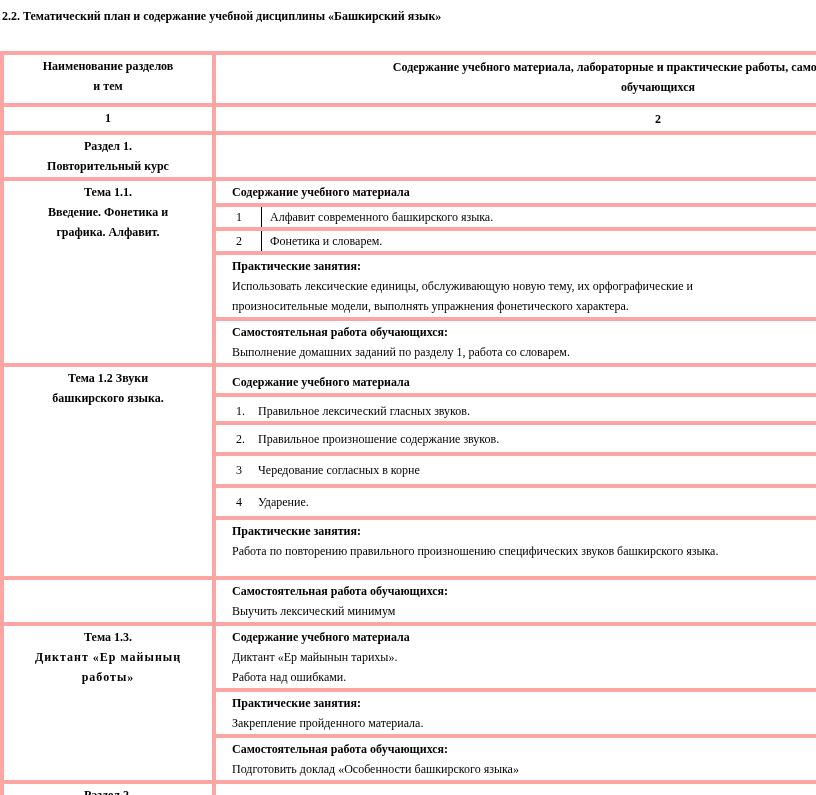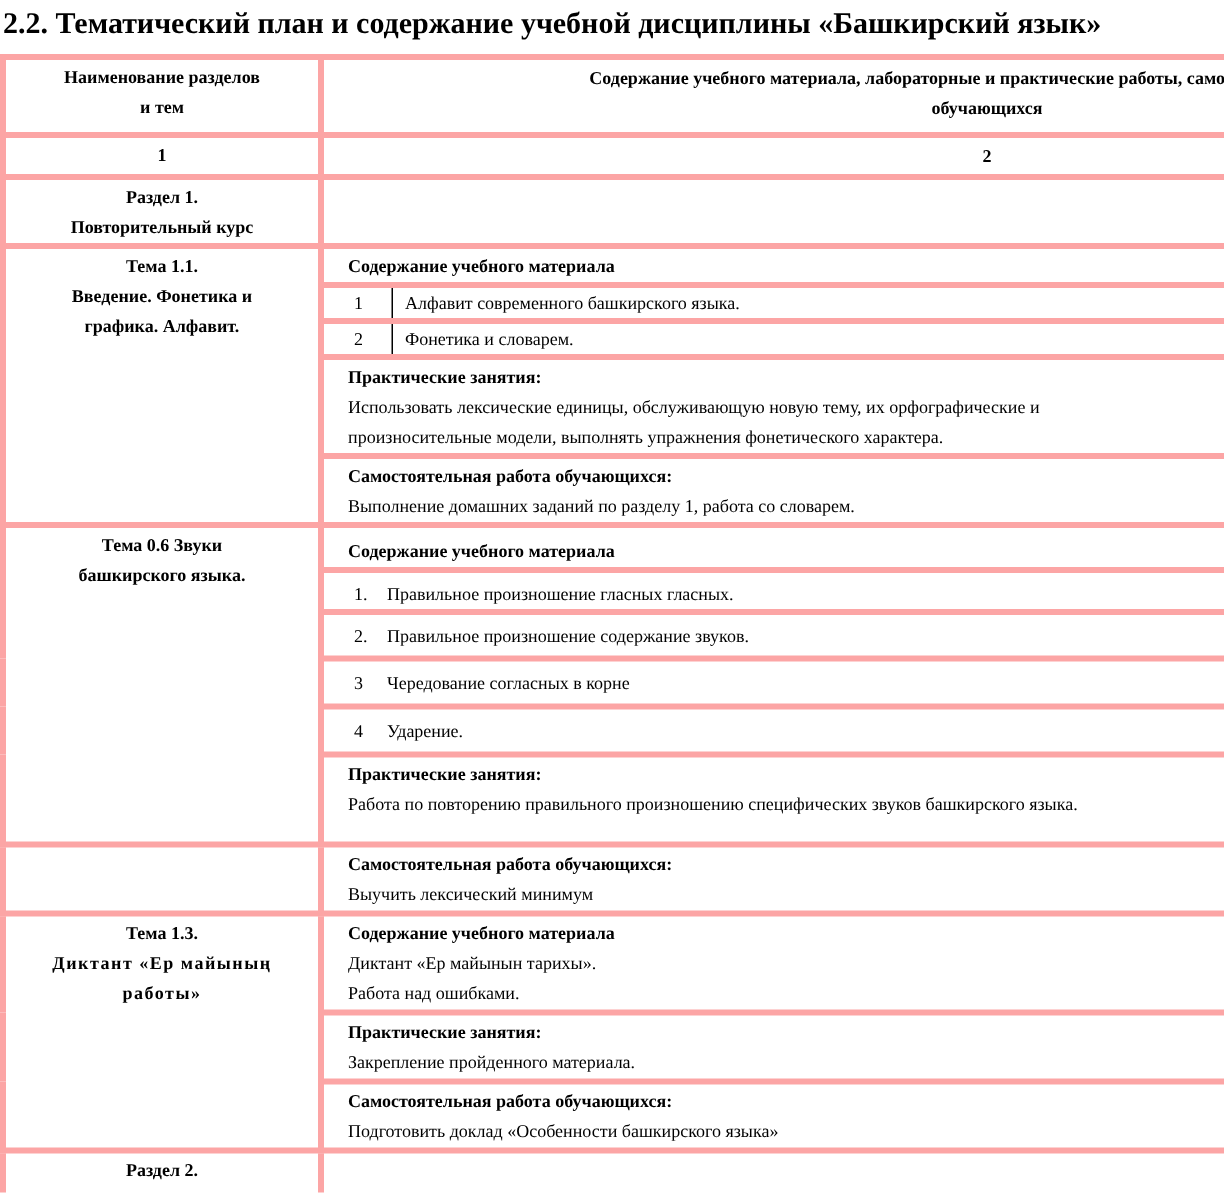--- a/index.html
+++ b/index.html
@@ -4,25 +4,25 @@
 <style>
   * { margin: 0; padding: 0; box-sizing: border-box; }
   html, body {
     width: 816px; height: 795px;
     overflow: hidden;
     background: #ffffff;
     color: #000000;
     font-family: "Liberation Serif", "DejaVu Serif", serif;
   }
   .doc-title {
-    font-size: 20px;
+    font-size: 12px;
     line-height: 26px;
     font-weight: bold;
     padding: 3px 0 0 2px;
-    margin-bottom: 7px;
+    margin-bottom: 22px;
     white-space: nowrap;
   }
   table.plan {
     border-collapse: collapse;
     table-layout: fixed;
     width: 1100px;
   }
   .plan td {
     border: 4px solid #fca5a5;
     vertical-align: top;
@@ -125,30 +125,30 @@
       </tr>
       <tr style="height:41px">
         <td class="rt">
           <div class="bold">Самостоятельная работа обучающихся:</div>
           <div>Выполнение домашних заданий по разделу 1, работа со словарем.</div>
         </td>
       </tr>
 
       <tr style="height:30px">
         <td class="side" rowspan="6">
-          <div>Тема 0.6 Звуки</div>
+          <div>Тема 1.2 Звуки</div>
           <div>башкирского языка.</div>
         </td>
         <td class="rt bold pt4">Содержание учебного материала</td>
       </tr>
       <tr style="height:28px">
         <td class="item-cell">
           <div class="item-flex">
             <span class="num2">1.</span>
-            <span class="txt2">Правильное произношение гласных гласных.</span>
+            <span class="txt2">Правильное лексический гласных звуков.</span>
           </div>
         </td>
       </tr>
       <tr style="height:31px">
         <td class="item-cell">
           <div class="item-flex">
             <span class="num2">2.</span>
             <span class="txt2">Правильное произношение содержание звуков.</span>
           </div>
         </td>

